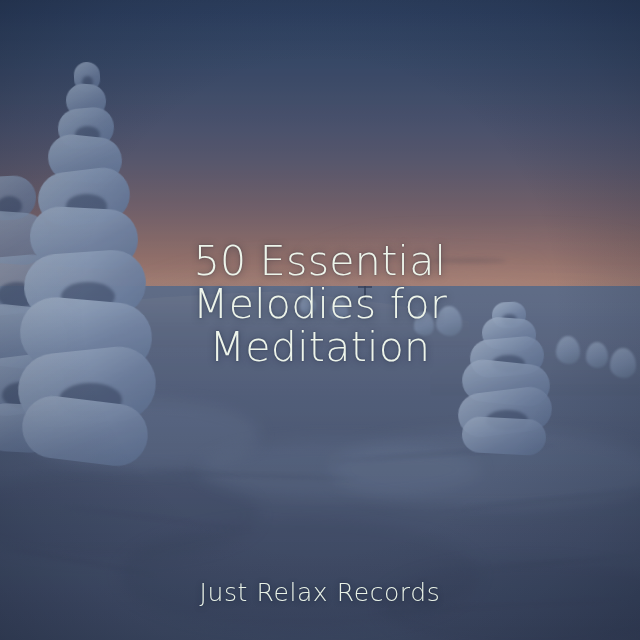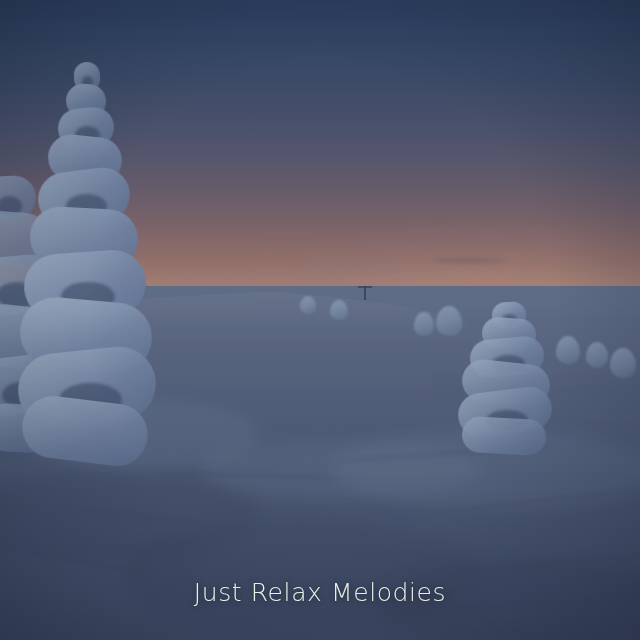--- a/index.html
+++ b/index.html
@@ -326,16 +326,19 @@
         <div class="tree-dark" style="left: -0.6px; top: 325.3px; width: 62.1px; height: 33.3px;"></div>
         <div class="tree-mass" style="left: -38px; top: 342px; width: 126px; height: 62px; border-radius: 36px; opacity: 0.97; transform: rotate(7deg);"></div>
       </div>
 
     <div class="tone"></div>
     <div class="desat"></div>
     <div class="vignette"></div>
   </div>
 
   <div class="text-layer">
-    <div id="artist-name">Just Relax Melodies</div>
+    <div id="album-title">50 Essential
+Melodies for
+Meditation</div>
+    <div id="artist-name">Just Relax Records</div>
   </div>
 
 </div>
 
 </body></html>

